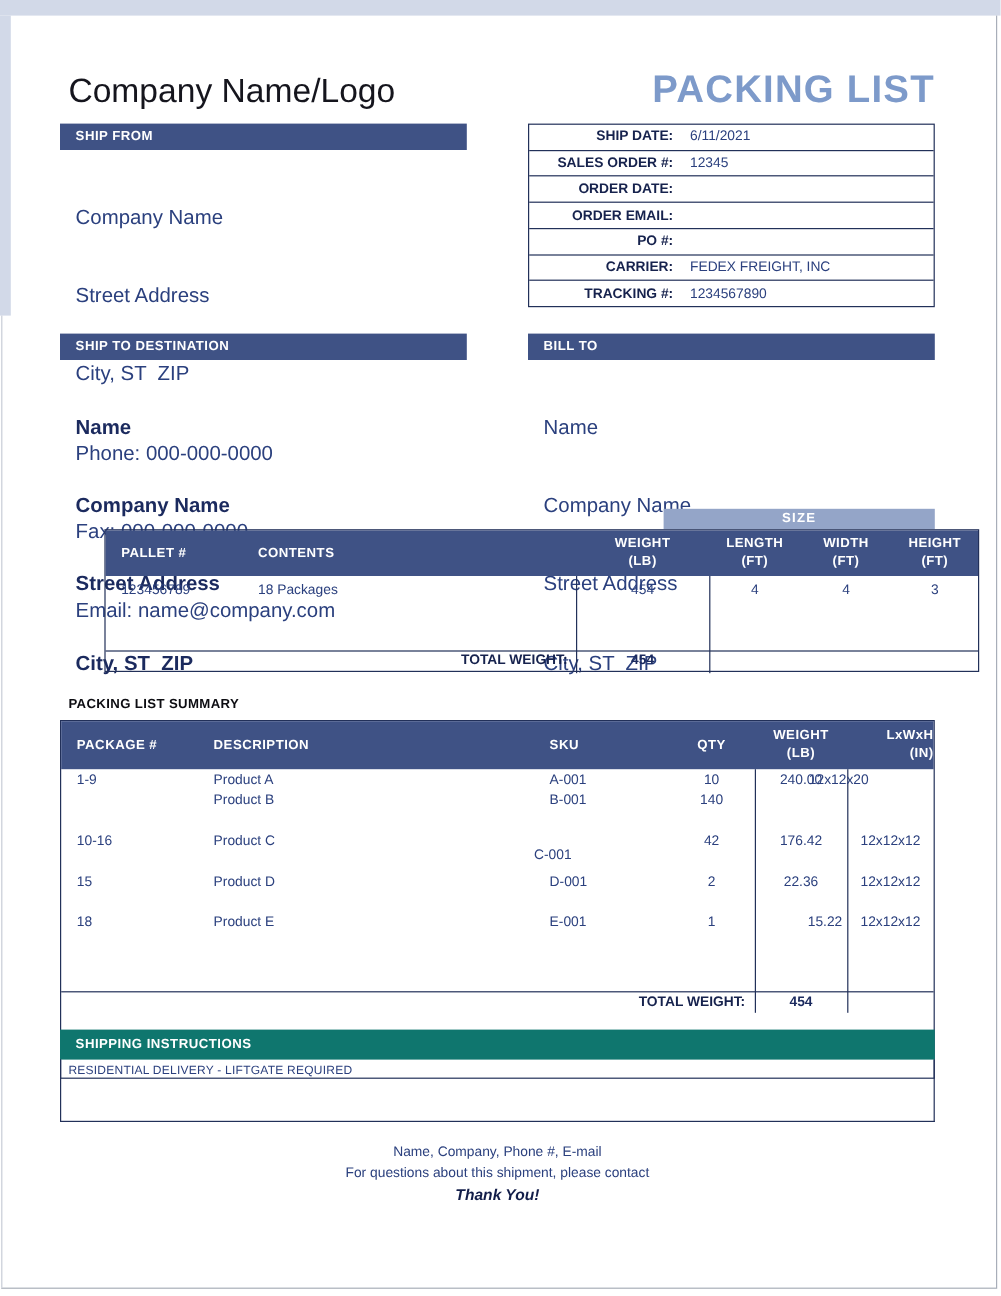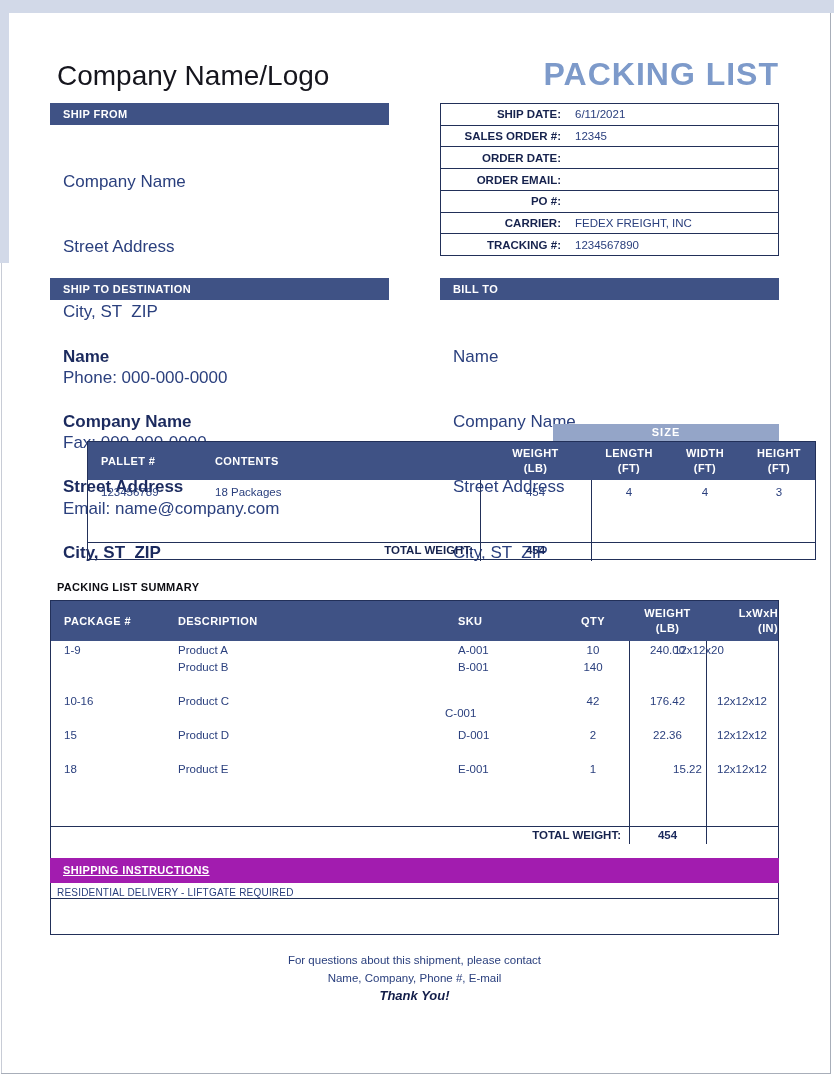--- a/index.html
+++ b/index.html
@@ -62,23 +62,23 @@
                    color:#0d0d12; letter-spacing:0.3px; }
   .summary-box { position:absolute; left:50px; top:600px; width:729px; height:299px;
                  border:1px solid #223059; }
   .summary-box .tbl-header { height:40px; }
   .summary-box .th-1line { height:40px; line-height:40px; }
   .summary-box .th-2line { top:5px; }
   .sline { position:absolute; height:17px; line-height:17px; }
   .sline span { position:absolute; display:block; font-size:11.5px; color:#2b407e; }
 
   
-  .instr-bar { position:absolute; left:50px; top:858px; width:729px; height:25px; background:#a21caf;
+  .instr-bar { position:absolute; left:50px; top:858px; width:729px; height:25px; background:#0f766e;
                color:#ffffff; font-size:11px; font-weight:bold; line-height:25px; padding-left:13px;
-               letter-spacing:0.4px;text-decoration:underline; }
+               letter-spacing:0.4px; }
   .instr-box { position:absolute; left:50px; top:883px; width:729px; height:52px;
                border:1px solid #223059; border-top:none; padding:4px 0 0 6px;
                font-size:10px; color:#2b407e; letter-spacing:0.2px; }
 
   .footer { position:absolute; left:50px; top:951px; width:729px; text-align:center;
             font-size:11.5px; line-height:18px; color:#2b407e; }
   .footer .thanks { font-size:13px; font-weight:bold; font-style:italic; color:#121d49; }
 </style>
 </head>
 <body>
@@ -245,17 +245,17 @@
 
     <div class="total-row-line" style="top:225px;"></div>
     <div class="total-label" style="left:0; top:228px; width:570px;">TOTAL WEIGHT:</div>
     <div class="total-value" style="left:578px; top:228px; width:77px;">454</div>
   </div>
 
   <div class="instr-bar">SHIPPING INSTRUCTIONS</div>
   <div class="instr-box">RESIDENTIAL DELIVERY - LIFTGATE REQUIRED</div>
 
   <div class="footer">
+    <div>Name, Company, Phone #, E-mail</div>
     <div>For questions about this shipment, please contact</div>
-    <div>Name, Company, Phone #, E-mail</div>
     <div class="thanks">Thank You!</div>
   </div>
 </div>
 
 </body></html>

